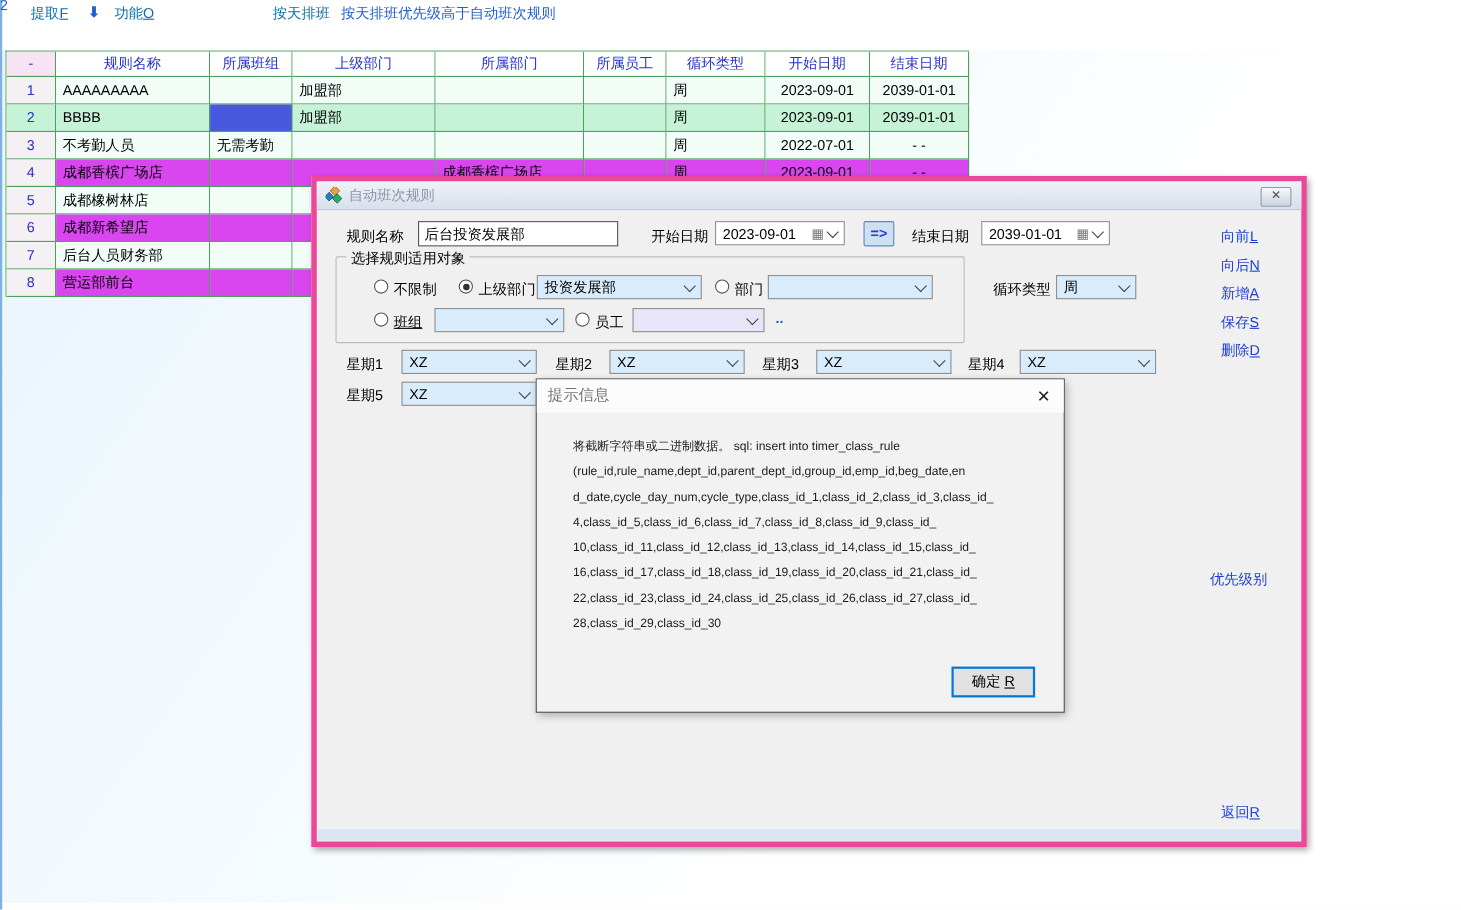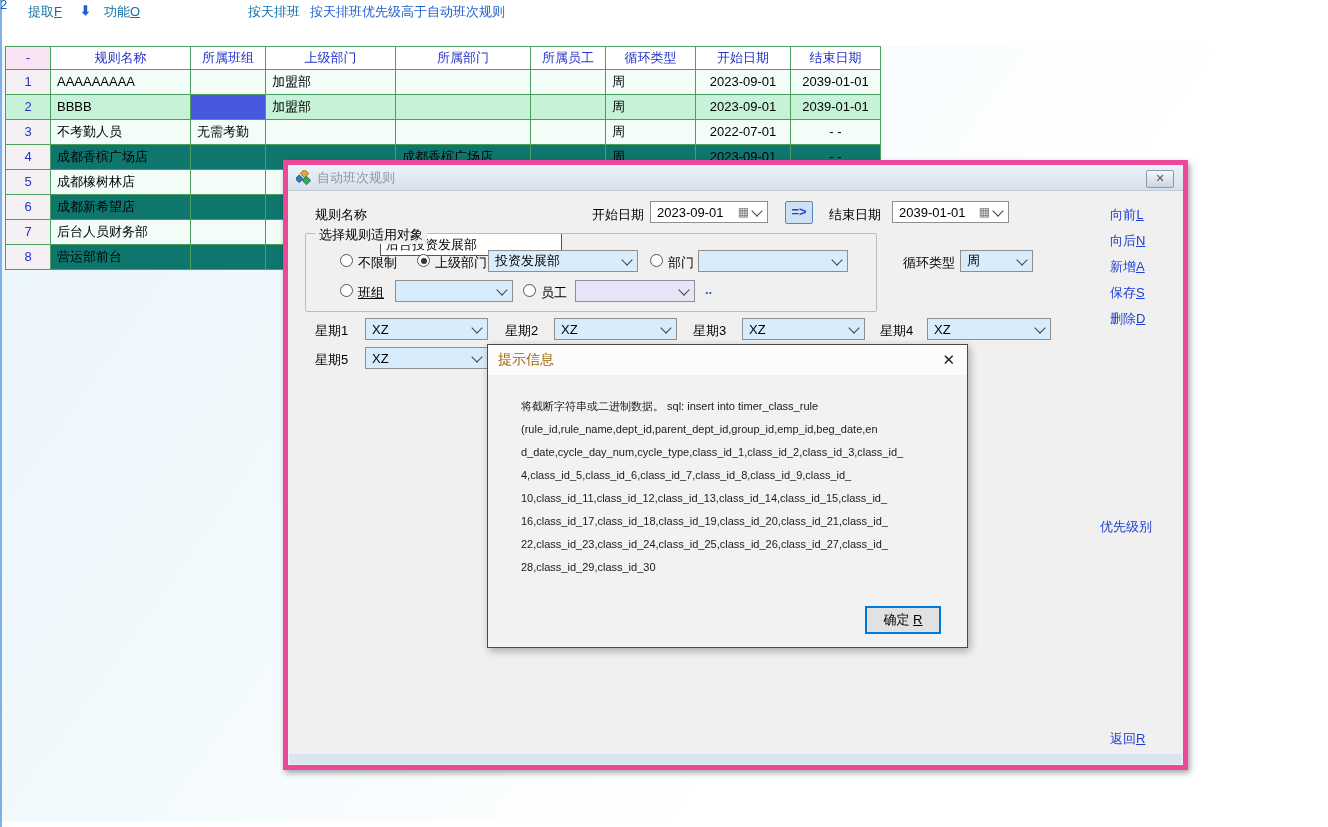--- a/index.html
+++ b/index.html
@@ -20,21 +20,21 @@
   .grid{position:absolute;left:5px;top:46px;z-index:5;border:1px solid #4d9f5d;border-right:none;border-bottom:none;background:#fff;}
   .trow{display:flex;}
   .cell{box-sizing:border-box;border-right:1px solid #4d9f5d;border-bottom:1px solid #4d9f5d;
         font-size:13px;color:#000;padding:0 6px;line-height:24px;height:25px;overflow:hidden;white-space:nowrap;}
   .thead .cell{height:23px;line-height:22px;color:#2632c8;text-align:center;background:#fff;padding:0 2px;}
   .c0{width:45px;} .c1{width:140px;} .c2{width:75px;} .c3{width:130px;} .c4{width:135px;}
   .c5{width:75px;} .c6{width:90px;} .c7{width:95px;} .c8{width:90px;}
   .thead .c0{background:#f7e3f3;}
   .num{color:#2632c8;text-align:center;background:#f4f0f4;}
   .r-light .cell{background:#f2fdf8;}
-  .r-green .cell{background:#0f766e;}
+  .r-green .cell{background:#d946ef;}
   .r-sel .cell{background:#c6f3d8;}
   .r-light .num,.r-green .num{background:#f4f0f4;}
   .r-sel .num{background:#c6f3d8;}
   .cell.selected{background:#4859e0 !important;}
   .c7,.c8{text-align:center;}
 
   
   .dlg{position:absolute;left:283px;top:160px;width:895px;height:600px;background:#f0f0f0;
        border:5px solid #ec4899;box-shadow:2px 3px 6px rgba(0,0,0,.35);z-index:20;font-size:13px;}
   .dlg-title{position:absolute;left:0;top:0;right:0;height:25px;
@@ -63,21 +63,21 @@
          background:#fff;box-sizing:border-box;cursor:pointer;}
   .radio.on::after{content:"";position:absolute;left:2.5px;top:2.5px;width:6px;height:6px;border-radius:50%;background:#333;}
   .link{position:absolute;color:#1f3fd4;white-space:nowrap;cursor:pointer;}
   .dots{position:absolute;color:#1f5fd0;font-weight:bold;cursor:pointer;}
   .dlg-bottom{position:absolute;left:1px;right:1px;bottom:1px;height:10px;background:#d9e5f3;}
 
   
   .msg{position:absolute;left:487px;top:344px;width:479px;height:302px;background:#f2f2f2;
        border:1px solid #4a4a4a;box-shadow:2px 3px 8px rgba(0,0,0,.3);z-index:30;}
   .msg-title{position:absolute;left:0;top:0;right:0;height:30px;background:#fcfcfc;
-       display:flex;align-items:center;padding:0 10px;color:#a16207;font-size:14px;}
+       display:flex;align-items:center;padding:0 10px;color:#737373;font-size:14px;}
   .msg-x{position:absolute;right:12px;top:6px;font-size:15px;color:#222;cursor:pointer;font-weight:300;}
   .msg-body{position:absolute;left:33px;top:50px;right:16px;font-size:11px;color:#1a1a1a;line-height:23px;}
   .ok-btn{position:absolute;left:377px;top:261px;width:76px;height:28px;background:#e1e1e1;
        border:2px solid #0078d7;font-size:13px;color:#000;cursor:pointer;
        font-family:"Liberation Sans",sans-serif;}
 </style>
 </head>
 <body>
 
 <div id="stage">
@@ -200,21 +200,21 @@
       <svg width="15" height="15" viewBox="0 0 15 15">
         <rect x="5.5" y="0.5" width="6" height="6" transform="rotate(45 8.5 3.5)" fill="#e8a33d" stroke="#8a5a10" stroke-width="0.7"></rect>
         <rect x="0.5" y="6" width="5.5" height="5.5" transform="rotate(45 3.2 8.7)" fill="#2980b9" stroke="#14486b" stroke-width="0.7"></rect>
         <rect x="7.5" y="7.5" width="6" height="6" transform="rotate(45 10.5 10.5)" fill="#27ae60" stroke="#145a32" stroke-width="0.7"></rect>
       </svg>
       <span class="txt">自动班次规则</span>
       <span class="win-close">✕</span>
     </div>
 
     <span class="lbl" style="left:27px;top:41px;">规则名称</span>
-    <div class="tbox" style="left:92px;top:36px;width:182px;margin-top:32px;">后台投资发展部</div>
+    <div class="tbox" style="left:92px;top:36px;width:182px;">后台投资发展部</div>
     <span class="lbl" style="left:304px;top:41px;">开始日期</span>
     <div class="combo white" style="left:362px;top:36px;width:118px;">
       <span class="val">2023-09-01</span>
       <span style="display:flex;align-items:center;">
           <span class="cal">▦</span>
           <span class="chev"></span>
         </span>
     </div>
     <div class="btn-arrow" style="left:497px;top:36px;width:28px;">=&gt;</div>
     <span class="lbl" style="left:541px;top:41px;">结束日期</span>

